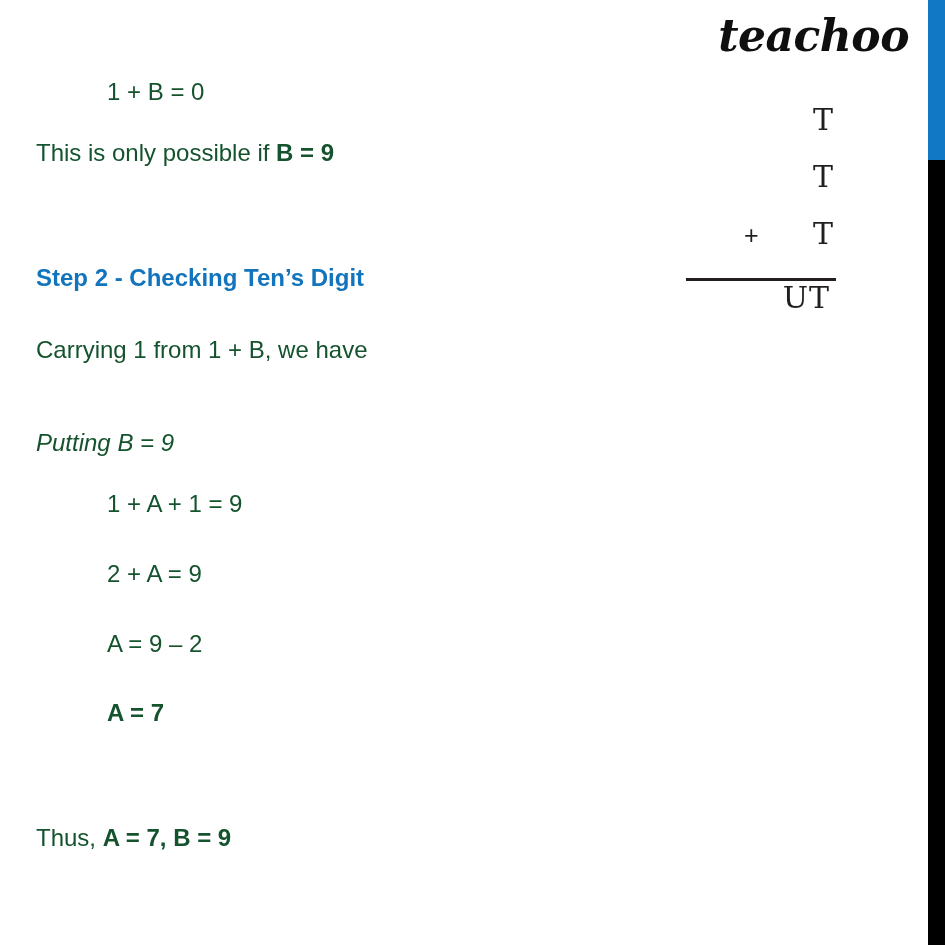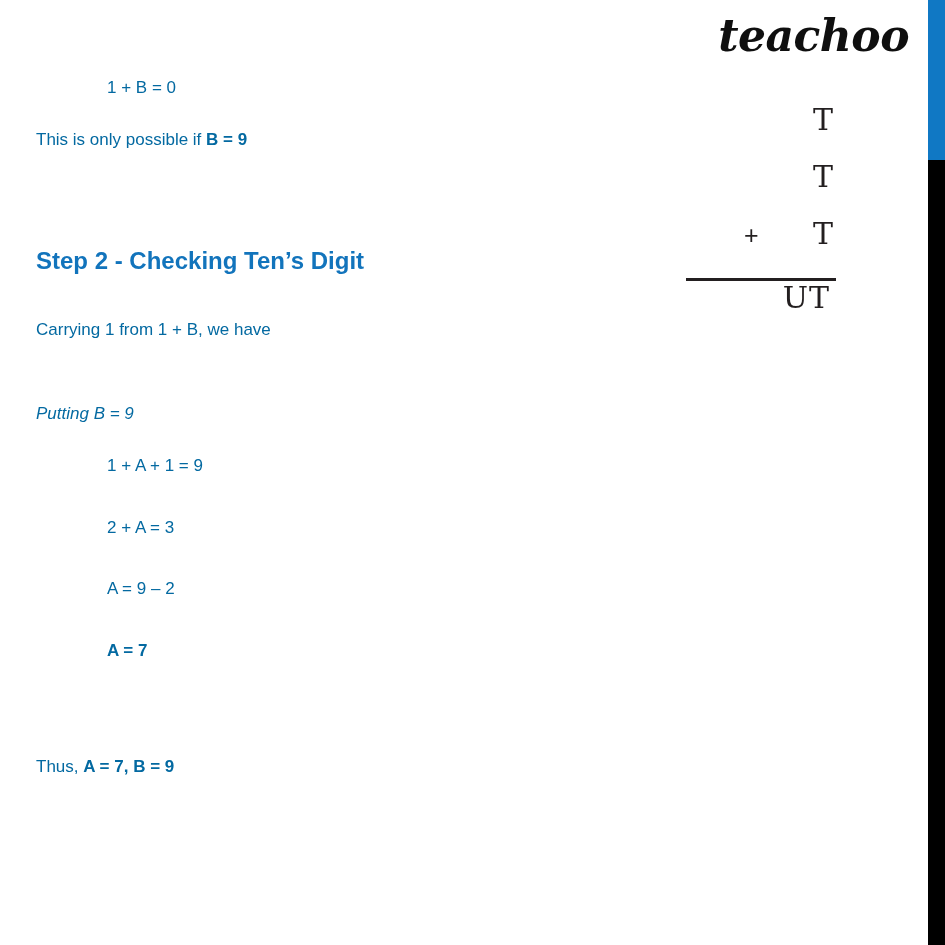--- a/index.html
+++ b/index.html
@@ -66,23 +66,23 @@
 
   .step-heading {
     color: #1274BC;
     font-weight: bold;
     font-size: 24px;
     line-height: 1.2;
     white-space: nowrap;
   }
 
   .body-line {
-    font-size: 17px;
+    font-size: 24px;
     line-height: 1.2;
-    color: #0369a1;
+    color: #14532d;
     white-space: nowrap;
   }
   .body-line.indent  { padding-left: 71px; }
   .body-line.bold    { font-weight: bold; }
   .body-line.italic  { font-style: italic; }
   .body-line b       { font-weight: bold; }
 
   .gap-sm { height: 32px; }
   .gap-md { height: 44px; }
   .gap-xl { height: 96px; }
@@ -187,21 +187,21 @@
   <div class="gap-sm"></div>
 
   <div class="body-line italic">Putting B = 9</div>
 
   <div class="gap-sm"></div>
 
   <div class="body-line indent">1 + A + 1 = 9</div>
 
   <div class="line-gap"></div>
 
-  <div class="body-line indent">2 + A = 3</div>
+  <div class="body-line indent">2 + A = 9</div>
 
   <div class="line-gap"></div>
 
   <div class="body-line indent">A = 9 – 2</div>
 
   <div class="line-gap"></div>
 
   <div class="body-line indent bold">A = 7</div>
 
   <div class="gap-xl"></div>

